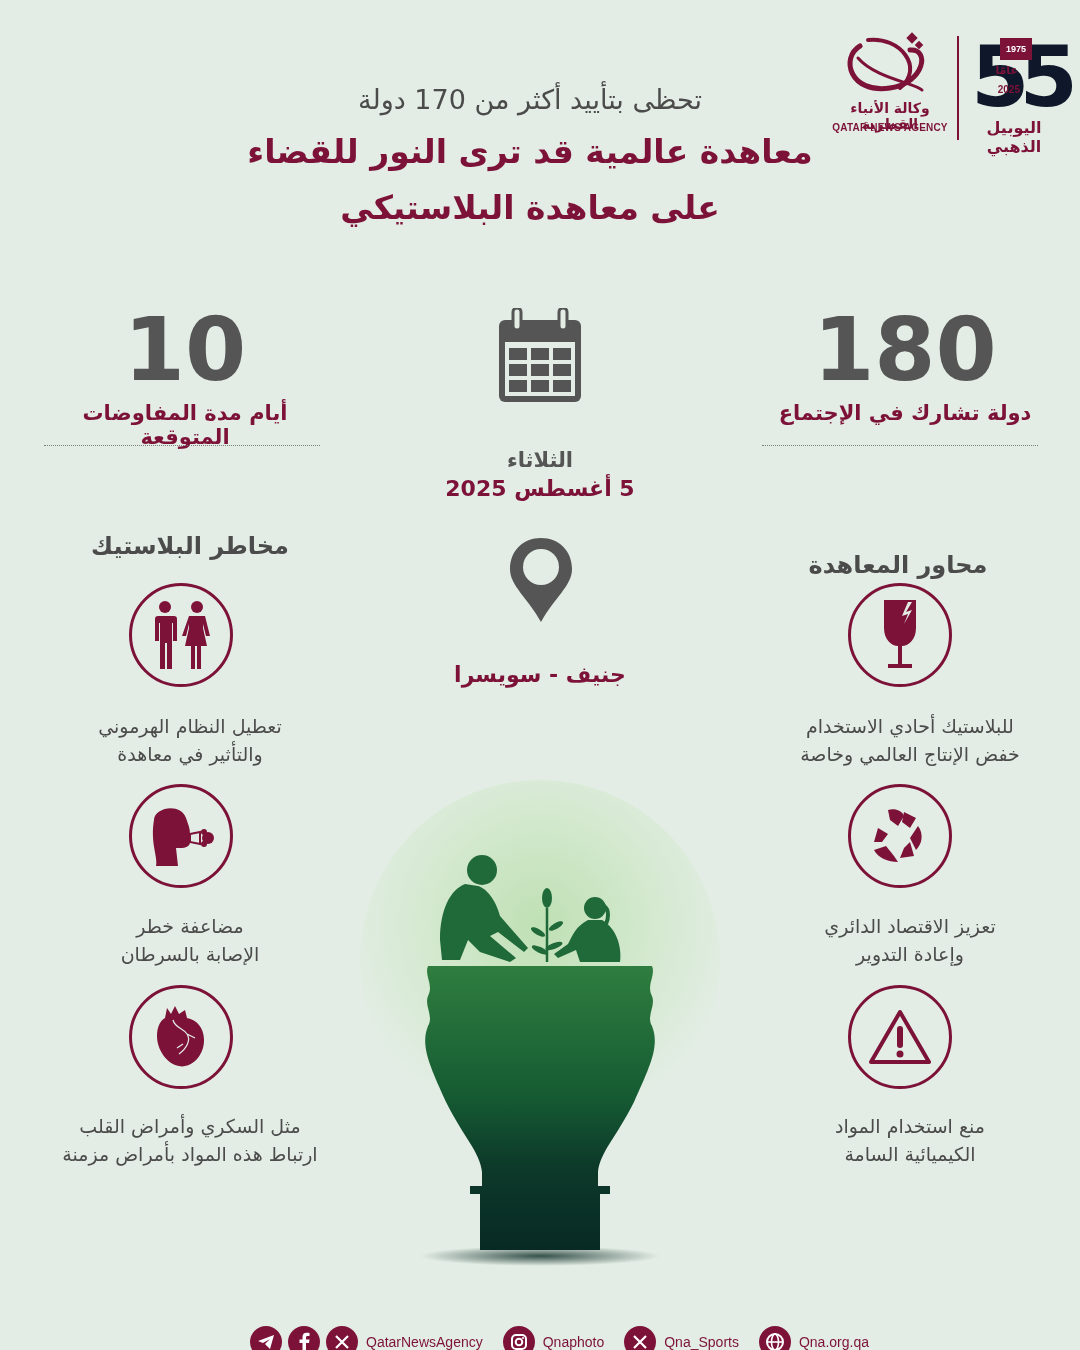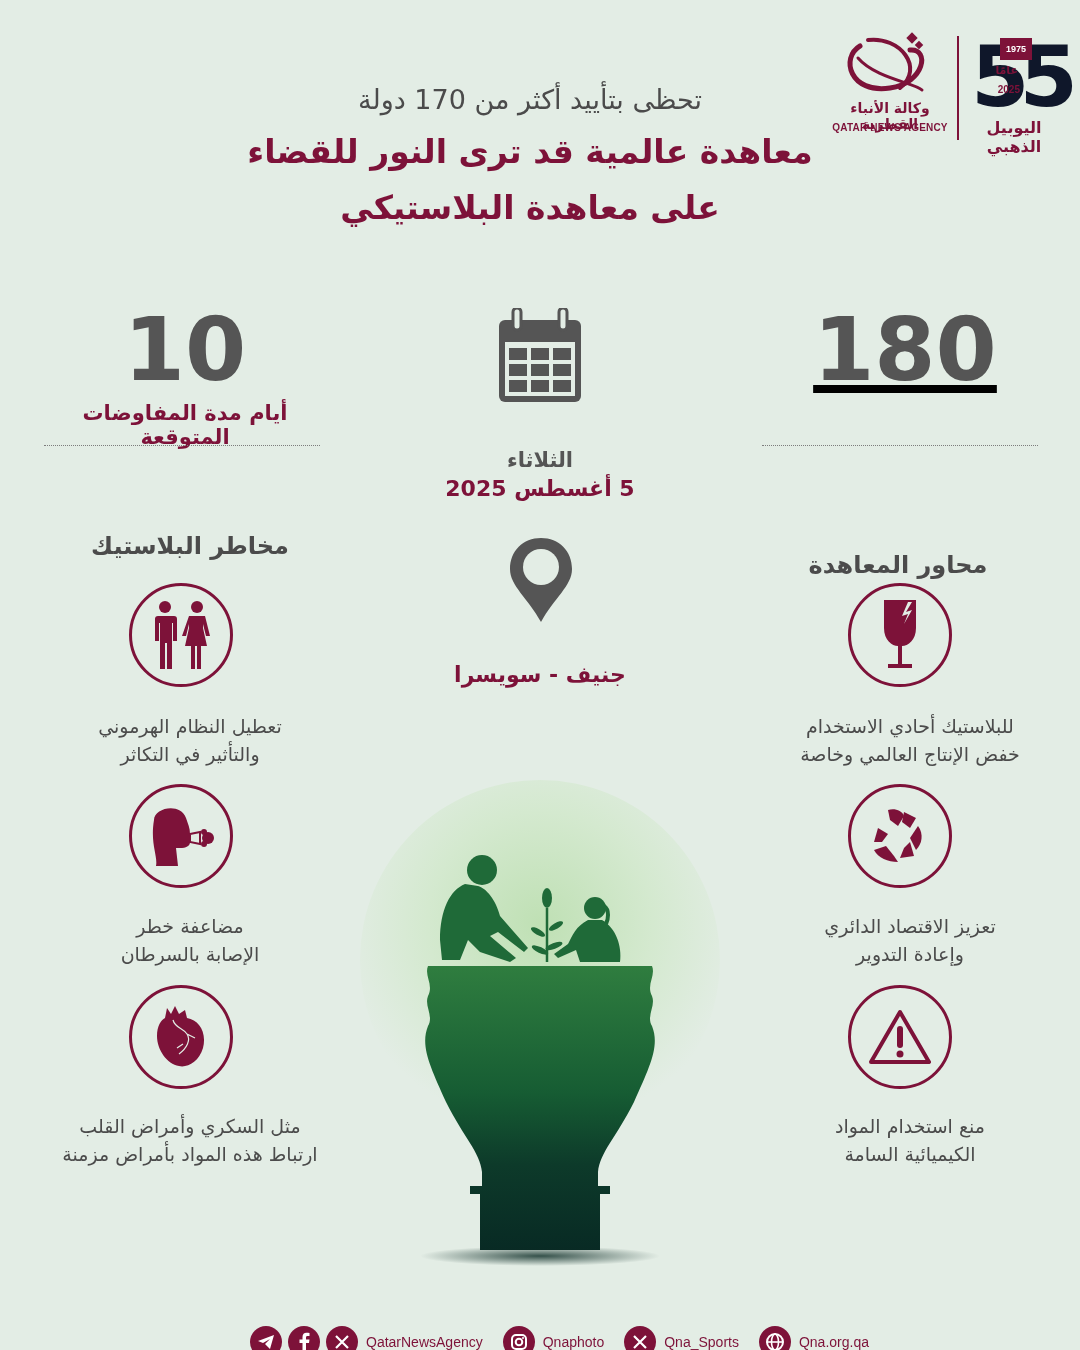--- a/index.html
+++ b/index.html
@@ -91,22 +91,23 @@
 <div class="abs subtitle center">تحظى بتأييد أكثر من 170 دولة</div>
 <div class="abs title1 center">معاهدة عالمية قد ترى النور للقضاء</div>
 <div class="abs title2 center">على معاهدة البلاستيكي</div>
 
 <div class="abs center" style="top:305px; left:40px; width:290px;">
   <div class="stat-num">10</div>
   <div class="stat-label" style="margin-top:6px;">أيام مدة المفاوضات المتوقعة</div>
 </div>
 <div class="abs dotline" style="top:445px; left:44px; width:276px;"></div>
 
-<div class="abs center" style="top:305px; left:760px; width:290px;text-decoration:underline;">
+<div class="abs center" style="top:305px; left:760px; width:290px;">
   <div class="stat-num">180</div>
+  <div class="stat-label" style="margin-top:6px;">دولة تشارك في الإجتماع</div>
 </div>
 <div class="abs dotline" style="top:445px; left:762px; width:276px;"></div>
 
 <div class="abs" style="top:308px; left:497px; width:86px; height:96px;">
   <svg width="86" height="96" viewBox="0 0 86 96">
     <rect x="2" y="12" width="82" height="82" rx="6" fill="#555"></rect>
     <rect x="8" y="34" width="70" height="54" fill="#e3ede5"></rect>
     <rect x="16" y="0" width="8" height="22" rx="4" fill="#e3ede5" stroke="#555" stroke-width="3"></rect>
     <rect x="62" y="0" width="8" height="22" rx="4" fill="#e3ede5" stroke="#555" stroke-width="3"></rect>
     <g fill="#555">
@@ -141,21 +142,21 @@
     <g fill="#7d1239">
       <circle cx="15" cy="8" r="6"></circle>
       <path d="M6 17 h18 a3 3 0 0 1 3 3 v22 h-4 v-18 h-1 v46 h-5 v-26 h-2 v26 h-5 v-46 h-1 v18 h-4 v-22 a3 3 0 0 1 3 -3z"></path>
       <circle cx="47" cy="8" r="6"></circle>
       <path d="M39 17 h16 l5 20 h-4 l-3 -12 v4 l4 18 h-6 v23 h-4 v-23 h-2 v23 h-4 v-23 h-6 l4 -18 v-4 l-3 12 h-4 z"></path>
     </g>
   </svg>
 </div>
 <div class="abs item-text center" style="top:712px; left:40px; width:300px;">
   <div>تعطيل النظام الهرموني</div>
-  <div>والتأثير في التكاثر</div>
+  <div>والتأثير في معاهدة</div>
 </div>
 
 <div class="icon-circle" style="top:784px; left:129px;">
   <svg width="70" height="64" viewBox="0 0 70 64">
     <g fill="#7d1239">
       <path d="M8 16 C 8 4, 34 -2, 40 14 C 42 20, 44 24, 44 30 L 50 34 L 44 38 C 44 42, 40 44, 34 44 L 30 44 L 32 62 L 10 62 C 12 52, 4 40, 8 16 Z"></path>
       <path d="M44 30 L 54 28 L 54 40 L 44 38 Z" fill="#e3ede5" stroke="#7d1239" stroke-width="2"></path>
       <circle cx="62" cy="34" r="6"></circle>
       <circle cx="58" cy="28" r="3"></circle>
       <circle cx="58" cy="40" r="3"></circle>

